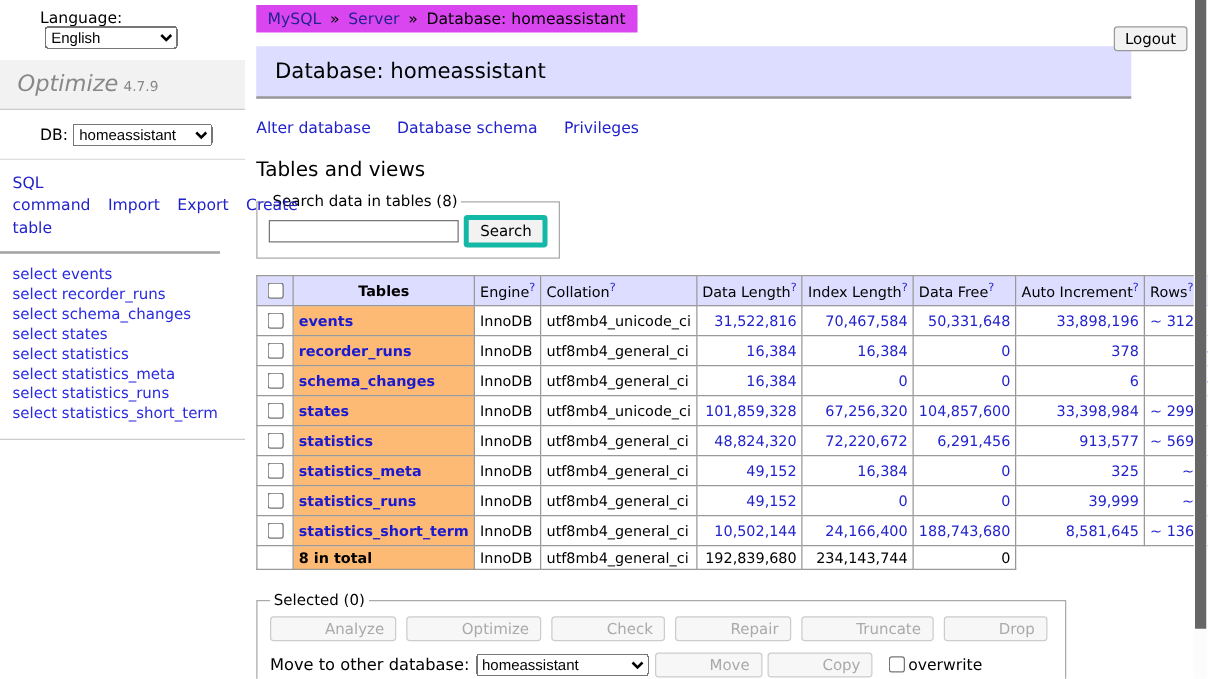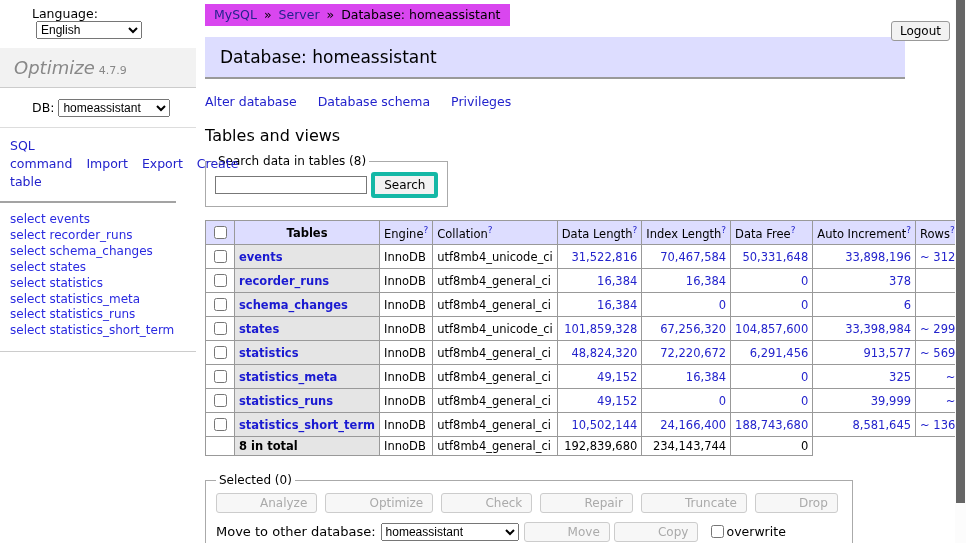--- a/index.html
+++ b/index.html
@@ -60,21 +60,21 @@
 
   
   table.db-table { border-collapse:collapse; margin-top:13px; font-size:11.5px; }
   table.db-table td, table.db-table th {
     border:1px solid #999; padding:2px 4px; white-space:nowrap; height:15px;
   }
   table.db-table thead td, table.db-table thead th { background:#ddf; }
   table.db-table thead th { font-weight:bold; text-align:center; }
   table.db-table sup a { color:#2222cc; font-size:9px; }
   td.cb { width:20px; text-align:center; }
-  th.tname { background:#e5e5e5; text-align:left; width:120px; }
+  th.tname { background:#fdba74; text-align:left; width:120px; }
   th.tname a { color:#1a1ad1; font-weight:bold; }
   td.eng { width:44px; }
   td.coll { width:104px; }
   td.num { text-align:right; color:#2323cc; }
   td.w-dl { width:72px; } td.w-il { width:74px; } td.w-df { width:62px; }
   td.w-ai { width:84px; } td.w-rw { width:58px; }
   tr.total td, tr.total th { color:#000; }
   tr.total th { font-weight:bold; }
   tr.total td.num { color:#000; }
 

